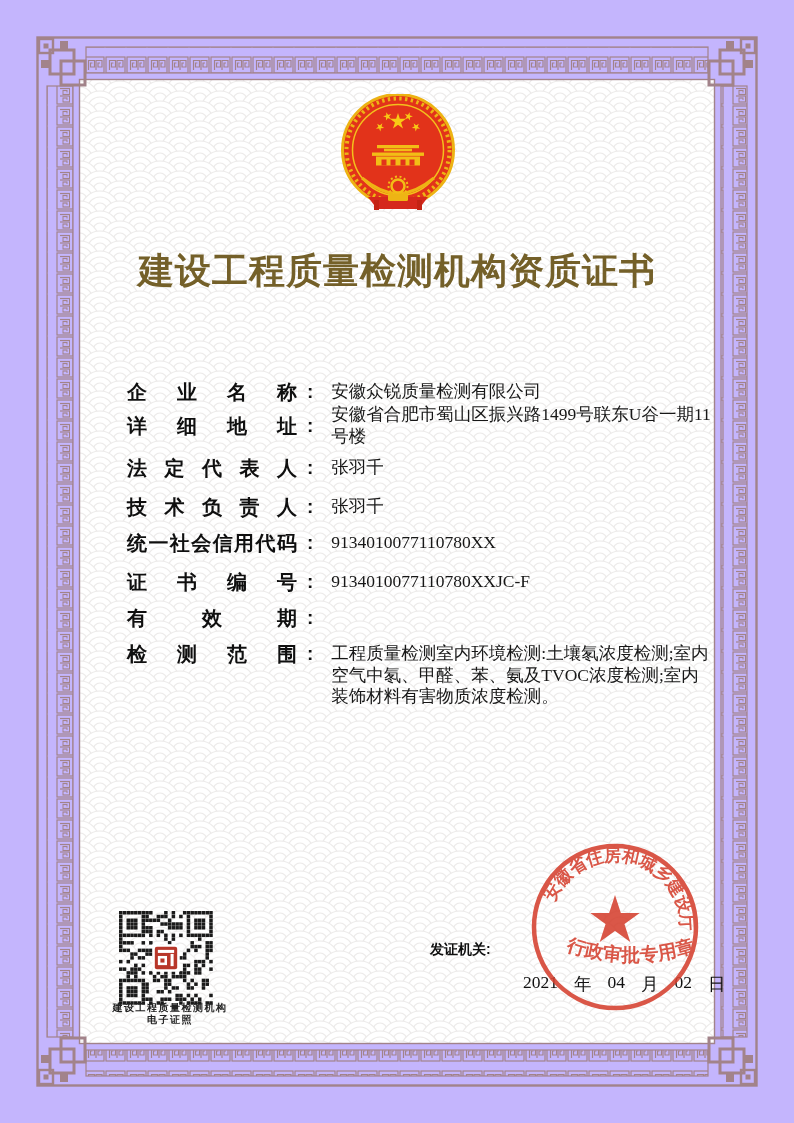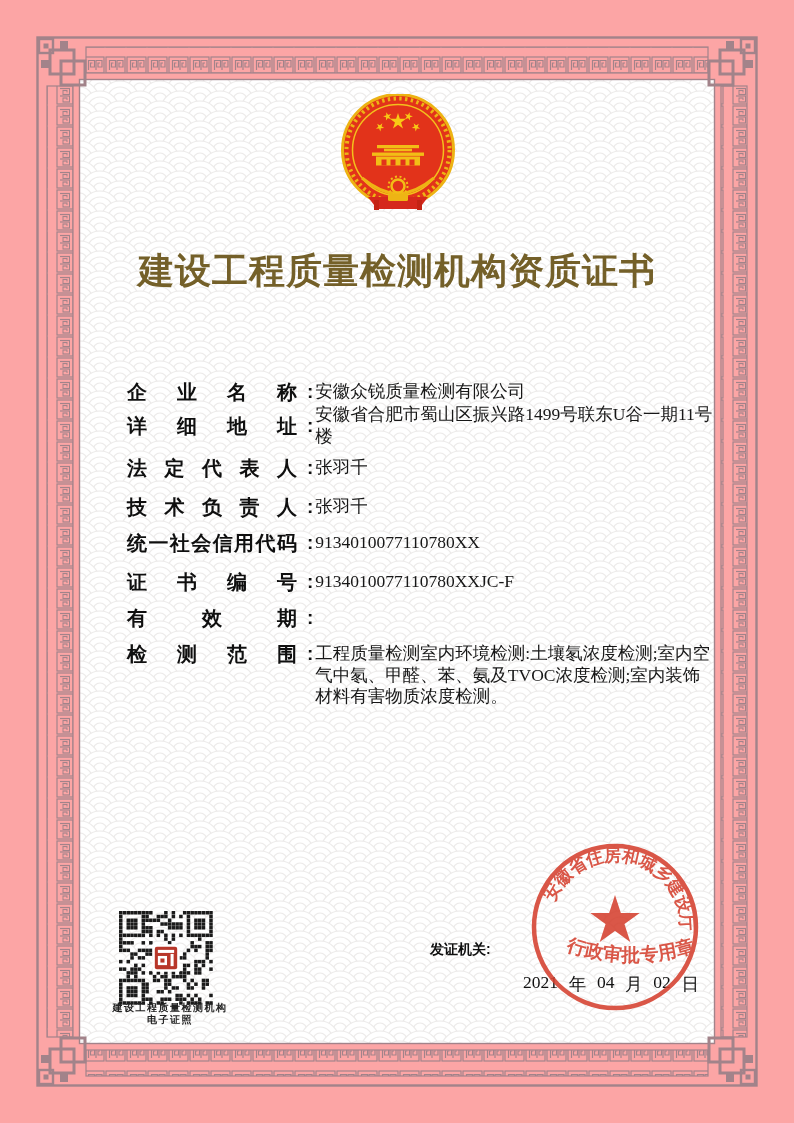--- a/index.html
+++ b/index.html
@@ -1,36 +1,36 @@
 <!DOCTYPE html>
 <html><head>
 <meta charset="utf-8">
 <style>
   html,body{margin:0;padding:0;background:#ffffff;}
-  .page{position:relative;width:794px;height:1123px;background:#fca5a5;overflow:hidden;
+  .page{position:relative;width:794px;height:1123px;background:#c4b5fd;overflow:hidden;
         font-family:"Liberation Sans",sans-serif;}
   .layer{position:absolute;left:0;top:0;}
 
   .cert-title{position:absolute;left:0;top:247px;width:100%;text-align:center;
     font-size:36px;font-weight:700;color:#746029;letter-spacing:1px;}
 
   .row{position:absolute;left:127px;width:586px;display:flex;align-items:center;}
   .row .lbl{width:170px;flex:none;display:flex;justify-content:space-between;
     font-size:20px;font-weight:700;color:#0f0f0f;line-height:24px;}
   .row .colon{flex:none;font-size:19px;font-weight:700;color:#0f0f0f;margin:0 2px 0 10px;}
   .row .val{flex:1;font-family:"Liberation Serif","DejaVu Serif",serif;
-    font-size:17.5px;line-height:21.5px;color:#171717;}
+    font-size:17.5px;line-height:21.5px;color:#171717;margin-left:16px;}
   .row-addr{align-items:center;}
   .row-top{align-items:flex-start;}
   .row-top .lbl,.row-top .colon{line-height:22px;}
 
   .issuer{position:absolute;left:430px;top:941px;font-size:14px;font-weight:700;color:#0f0f0f;}
   .issue-date{position:absolute;left:523px;top:972px;width:176px;display:flex;
     justify-content:space-between;font-family:"Liberation Serif","DejaVu Serif",serif;
-    font-size:17.5px;color:#111;}
+    font-size:17.5px;color:#111;gap:16px;}
 
   .qr-caption{position:absolute;left:100px;top:1002px;width:140px;text-align:center;
     font-family:"Liberation Serif","DejaVu Serif",serif;font-weight:700;
     font-size:10px;line-height:11.5px;letter-spacing:1.5px;color:#222;}
 
   .seal-svg{opacity:.88;}
 </style>
 </head>
 <body>
 

